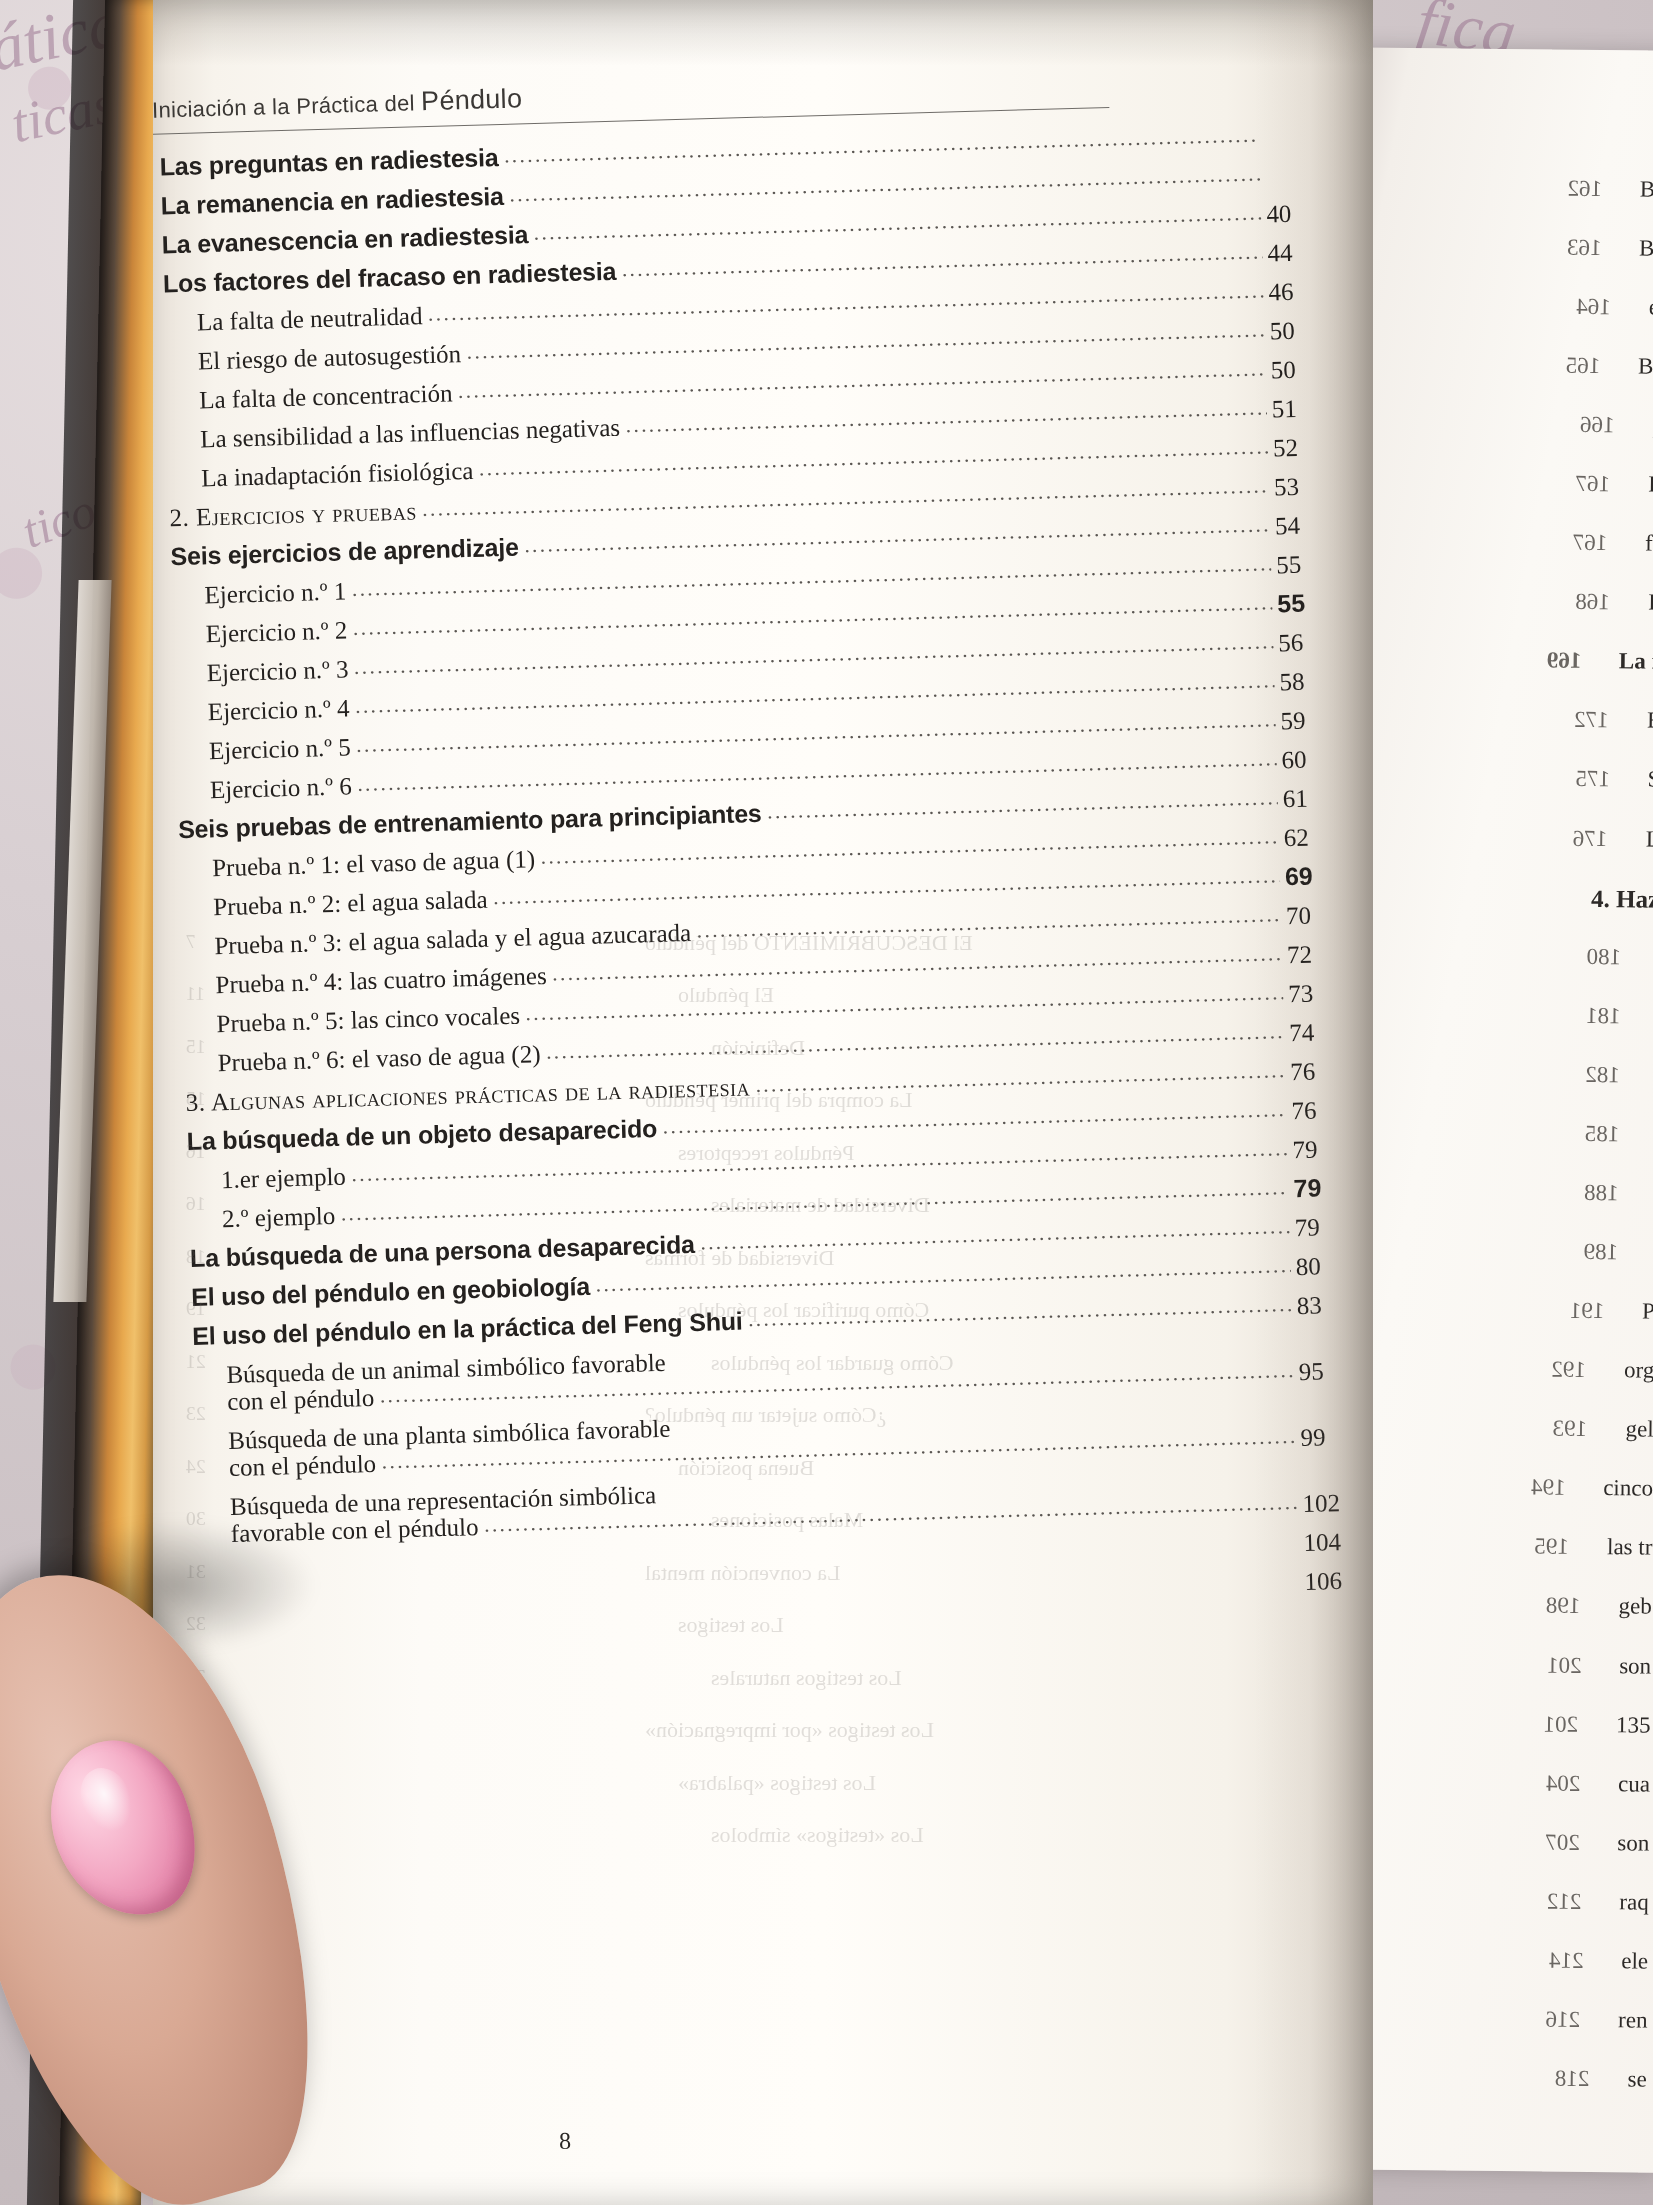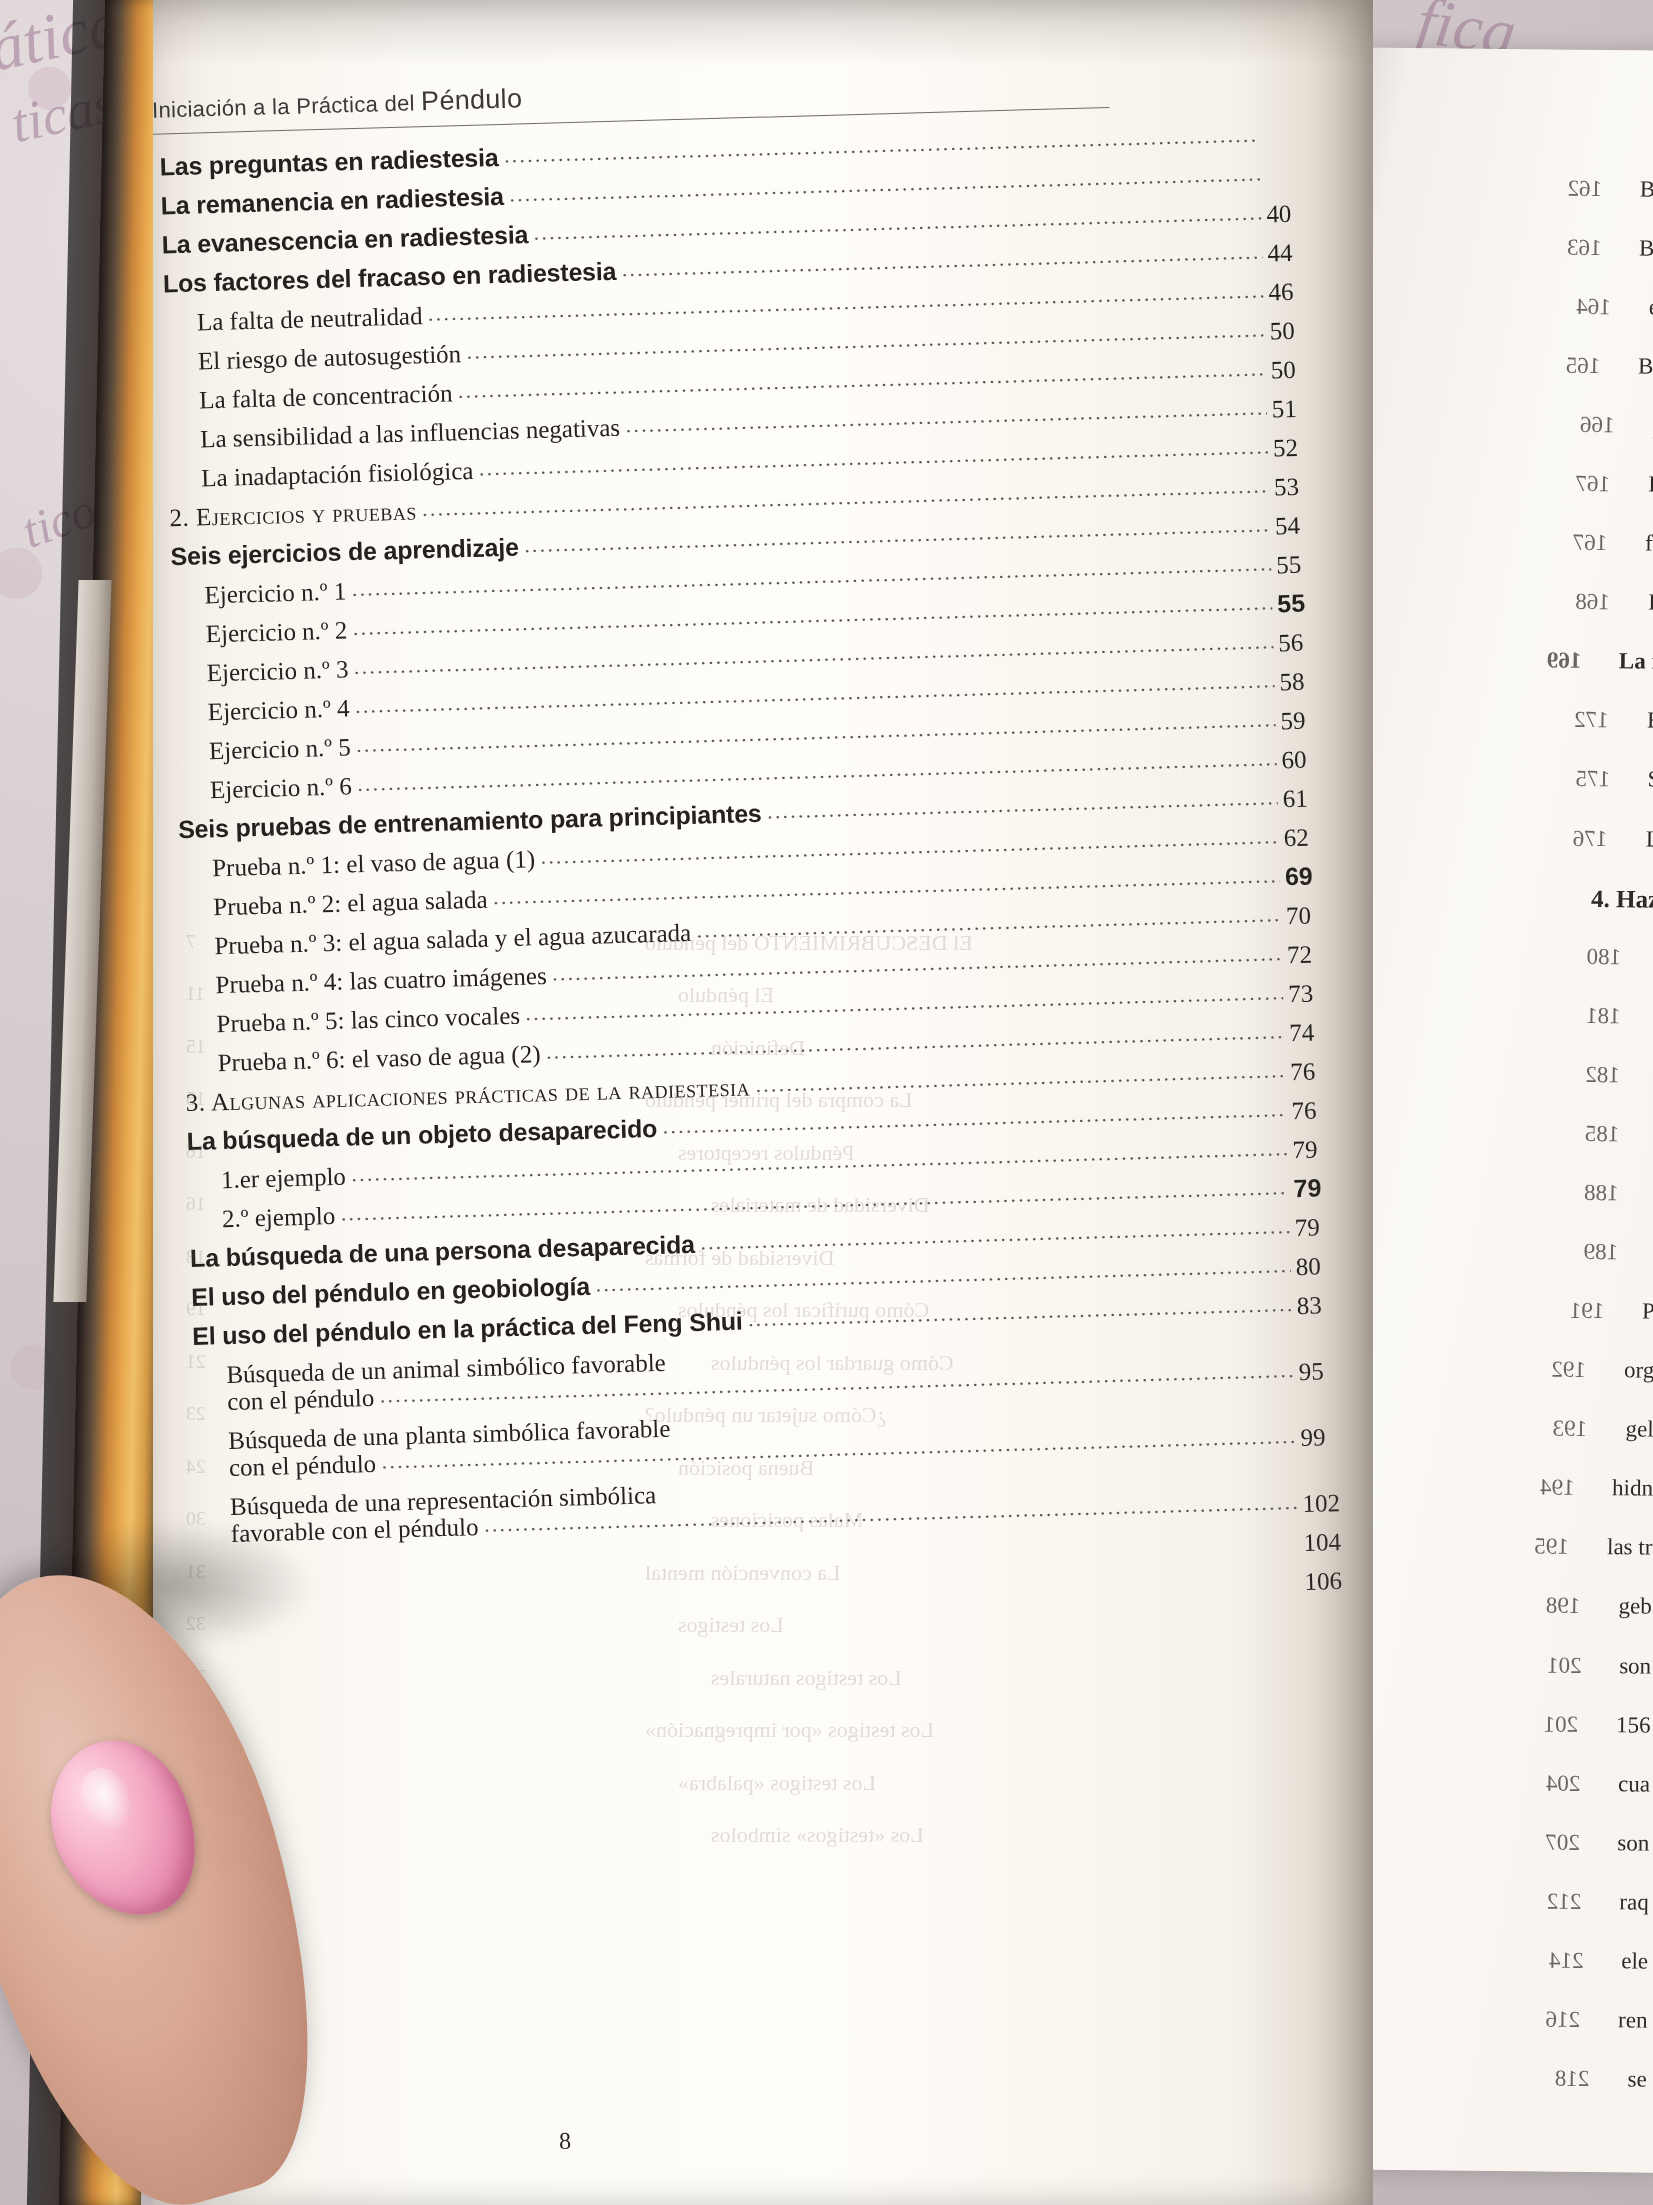--- a/index.html
+++ b/index.html
@@ -235,25 +235,25 @@
       <div class="rp-line" style="top: 835px; font-size: 25px; font-weight: bold; right: 11px;"><span style="margin-right: 38px; color: rgb(106, 102, 98); display: inline-block; transform: scaleX(-1);"></span><span>4. Haz</span></div>
       <div class="rp-line" style="top: 894px; font-size: 23px; font-weight: normal; right: 11px;"><span style="margin-right: 38px; color: rgb(106, 102, 98); display: inline-block; transform: scaleX(-1);">180</span></div>
       <div class="rp-line" style="top: 953px; font-size: 23px; font-weight: normal; right: 11px;"><span style="margin-right: 38px; color: rgb(106, 102, 98); display: inline-block; transform: scaleX(-1);">181</span></div>
       <div class="rp-line" style="top: 1012px; font-size: 23px; font-weight: normal; right: 11px;"><span style="margin-right: 38px; color: rgb(106, 102, 98); display: inline-block; transform: scaleX(-1);">182</span></div>
       <div class="rp-line" style="top: 1071px; font-size: 23px; font-weight: normal; right: 11px;"><span style="margin-right: 38px; color: rgb(106, 102, 98); display: inline-block; transform: scaleX(-1);">185</span></div>
       <div class="rp-line" style="top: 1130px; font-size: 23px; font-weight: normal; right: 11px;"><span style="margin-right: 38px; color: rgb(106, 102, 98); display: inline-block; transform: scaleX(-1);">188</span></div>
       <div class="rp-line" style="top: 1189px; font-size: 23px; font-weight: normal; right: 11px;"><span style="margin-right: 38px; color: rgb(106, 102, 98); display: inline-block; transform: scaleX(-1);">189</span></div>
       <div class="rp-line" style="top: 1248px; font-size: 23px; font-weight: normal; right: 11px;"><span style="margin-right: 38px; color: rgb(106, 102, 98); display: inline-block; transform: scaleX(-1);">191</span><span>P</span></div>
       <div class="rp-line" style="top: 1307px; font-size: 23px; font-weight: normal; right: 11px;"><span style="margin-right: 38px; color: rgb(106, 102, 98); display: inline-block; transform: scaleX(-1);">192</span><span>org</span></div>
       <div class="rp-line" style="top: 1366px; font-size: 23px; font-weight: normal; right: 11px;"><span style="margin-right: 38px; color: rgb(106, 102, 98); display: inline-block; transform: scaleX(-1);">193</span><span>gel</span></div>
-      <div class="rp-line" style="top: 1425px; font-size: 23px; font-weight: normal; right: 11px;"><span style="margin-right: 38px; color: rgb(106, 102, 98); display: inline-block; transform: scaleX(-1);">194</span><span>hidn</span></div>
+      <div class="rp-line" style="top: 1425px; font-size: 23px; font-weight: normal; right: 11px;"><span style="margin-right: 38px; color: rgb(106, 102, 98); display: inline-block; transform: scaleX(-1);">194</span><span>cinco</span></div>
       <div class="rp-line" style="top: 1484px; font-size: 23px; font-weight: normal; right: 11px;"><span style="margin-right: 38px; color: rgb(106, 102, 98); display: inline-block; transform: scaleX(-1);">195</span><span>las tr</span></div>
       <div class="rp-line" style="top: 1543px; font-size: 23px; font-weight: normal; right: 11px;"><span style="margin-right: 38px; color: rgb(106, 102, 98); display: inline-block; transform: scaleX(-1);">198</span><span>geb</span></div>
       <div class="rp-line" style="top: 1603px; font-size: 23px; font-weight: normal; right: 11px;"><span style="margin-right: 38px; color: rgb(106, 102, 98); display: inline-block; transform: scaleX(-1);">201</span><span>son</span></div>
-      <div class="rp-line" style="top: 1662px; font-size: 23px; font-weight: normal; right: 11px;"><span style="margin-right: 38px; color: rgb(106, 102, 98); display: inline-block; transform: scaleX(-1);">201</span><span>156</span></div>
+      <div class="rp-line" style="top: 1662px; font-size: 23px; font-weight: normal; right: 11px;"><span style="margin-right: 38px; color: rgb(106, 102, 98); display: inline-block; transform: scaleX(-1);">201</span><span>135</span></div>
       <div class="rp-line" style="top: 1721px; font-size: 23px; font-weight: normal; right: 11px;"><span style="margin-right: 38px; color: rgb(106, 102, 98); display: inline-block; transform: scaleX(-1);">204</span><span>cua</span></div>
       <div class="rp-line" style="top: 1780px; font-size: 23px; font-weight: normal; right: 11px;"><span style="margin-right: 38px; color: rgb(106, 102, 98); display: inline-block; transform: scaleX(-1);">207</span><span>son</span></div>
       <div class="rp-line" style="top: 1839px; font-size: 23px; font-weight: normal; right: 11px;"><span style="margin-right: 38px; color: rgb(106, 102, 98); display: inline-block; transform: scaleX(-1);">212</span><span>raq</span></div>
       <div class="rp-line" style="top: 1898px; font-size: 23px; font-weight: normal; right: 11px;"><span style="margin-right: 38px; color: rgb(106, 102, 98); display: inline-block; transform: scaleX(-1);">214</span><span>ele</span></div>
       <div class="rp-line" style="top: 1957px; font-size: 23px; font-weight: normal; right: 11px;"><span style="margin-right: 38px; color: rgb(106, 102, 98); display: inline-block; transform: scaleX(-1);">216</span><span>ren</span></div>
       <div class="rp-line" style="top: 2016px; font-size: 23px; font-weight: normal; right: 11px;"><span style="margin-right: 38px; color: rgb(106, 102, 98); display: inline-block; transform: scaleX(-1);">218</span><span>se</span></div>
     </div>
 </div>
 
 <div class="book-edge-dark"></div>

